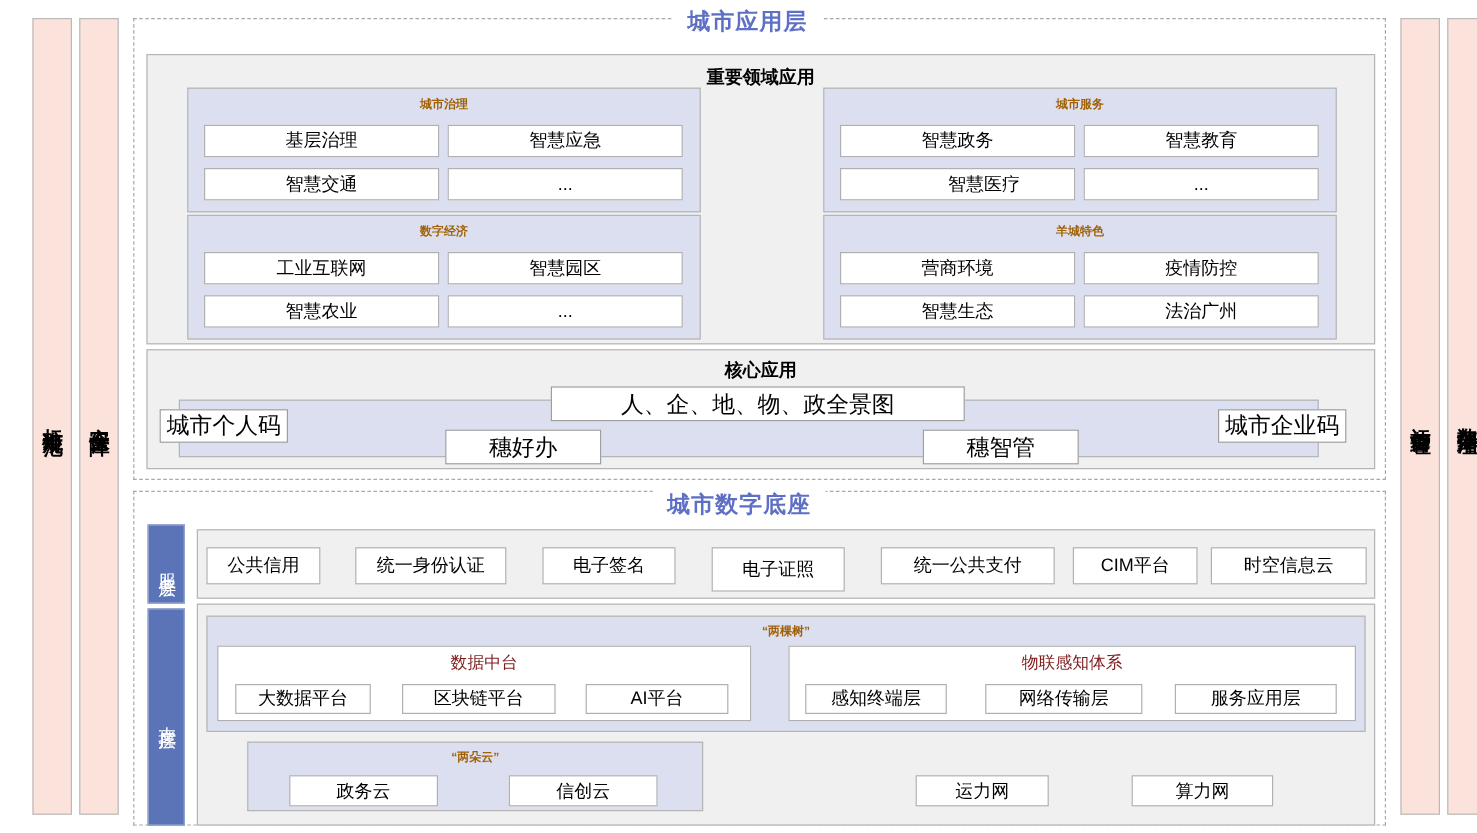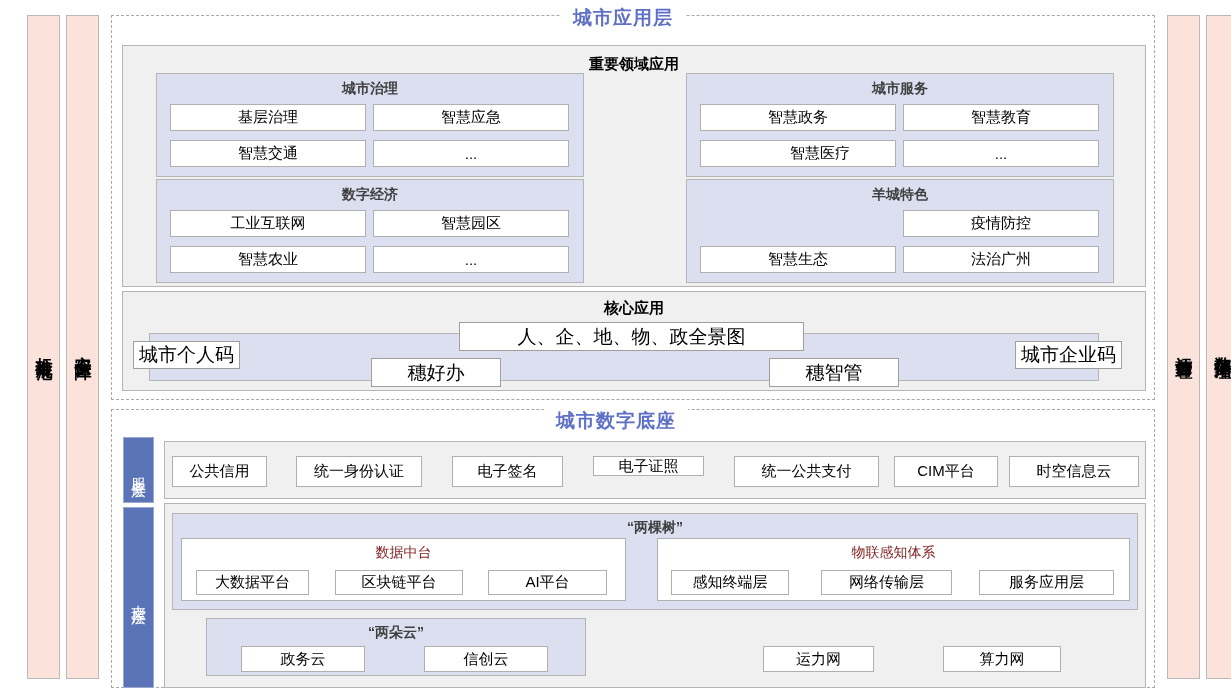--- a/index.html
+++ b/index.html
@@ -65,21 +65,21 @@
 
   
   .group{
     position:absolute;
     background:#dcdff0;
     border:1.5px solid #b5b5b5;
     box-sizing:border-box;
   }
   .group-title{
     position:absolute;left:0;right:0;text-align:center;
-    font-weight:bold;font-size:14px;color:#404040;
+    font-weight:bold;font-size:10px;color:#a16207;
   }
 
   
   .chip{
     position:absolute;
     background:#ffffff;
     border:1.5px solid #b0b0b0;
     box-sizing:border-box;
     display:flex;align-items:center;justify-content:center;
     font-size:15px;color:#000;white-space:nowrap;
@@ -175,20 +175,21 @@
     <div class="group-title" style="top:6px;">数字经济</div>
   </div>
   <div class="chip" style="left:154px;top:210px;width:196px;height:27px;">工业互联网</div>
   <div class="chip" style="left:357px;top:210px;width:196px;height:27px;">智慧园区</div>
   <div class="chip" style="left:154px;top:246px;width:196px;height:27px;">智慧农业</div>
   <div class="chip" style="left:357px;top:246px;width:196px;height:27px;">...</div>
 
   <div class="group" style="left:670px;top:179px;width:428px;height:104px;">
     <div class="group-title" style="top:6px;">羊城特色</div>
   </div>
+  <div class="chip" style="left:684px;top:210px;width:196px;height:27px;">营商环境</div>
   <div class="chip" style="left:887px;top:210px;width:196px;height:27px;">疫情防控</div>
   <div class="chip" style="left:684px;top:246px;width:196px;height:27px;">智慧生态</div>
   <div class="chip" style="left:887px;top:246px;width:196px;height:27px;">法治广州</div>
 
   <div class="panel" style="left:106px;top:291px;width:1024px;height:100px;">
     <div class="panel-title" style="top:7px;">核心应用</div>
   </div>
   <div class="corebar" style="left:133px;top:333px;width:950px;height:48px;"></div>
 
   <div class="float-chip" style="left:443px;top:322px;width:345px;height:29px;">人、企、地、物、政全景图</div>
@@ -200,21 +201,21 @@
   <div class="layer" style="left:95px;top:409px;width:1044px;height:279px;"></div>
   <div class="layer-title" style="left:528px;top:408px;">城市数字底座</div>
 
   <div class="btab" style="left:107px;top:437px;width:31px;height:66px;">
     <span class="vtext">服务层</span>
   </div>
   <div class="panel" style="left:148px;top:441px;width:982px;height:58px;"></div>
   <div class="chip" style="left:156px;top:456px;width:95px;height:31px;">公共信用</div>
   <div class="chip" style="left:280px;top:456px;width:126px;height:31px;">统一身份认证</div>
   <div class="chip" style="left:436px;top:456px;width:111px;height:31px;">电子签名</div>
-  <div class="chip" style="left:577px;top:456px;width:111px;height:20px;">电子证照</div>
+  <div class="chip" style="left:577px;top:456px;width:111px;height:37px;">电子证照</div>
   <div class="chip" style="left:718px;top:456px;width:145px;height:31px;">统一公共支付</div>
   <div class="chip" style="left:878px;top:456px;width:104px;height:31px;">CIM平台</div>
   <div class="chip" style="left:993px;top:456px;width:130px;height:31px;">时空信息云</div>
 
   <div class="btab" style="left:107px;top:507px;width:31px;height:181px;">
     <span class="vtext">支撑层</span>
   </div>
   <div class="panel" style="left:148px;top:503px;width:982px;height:185px;"></div>
 
   <div class="group" style="left:156px;top:513px;width:966px;height:97px;">

